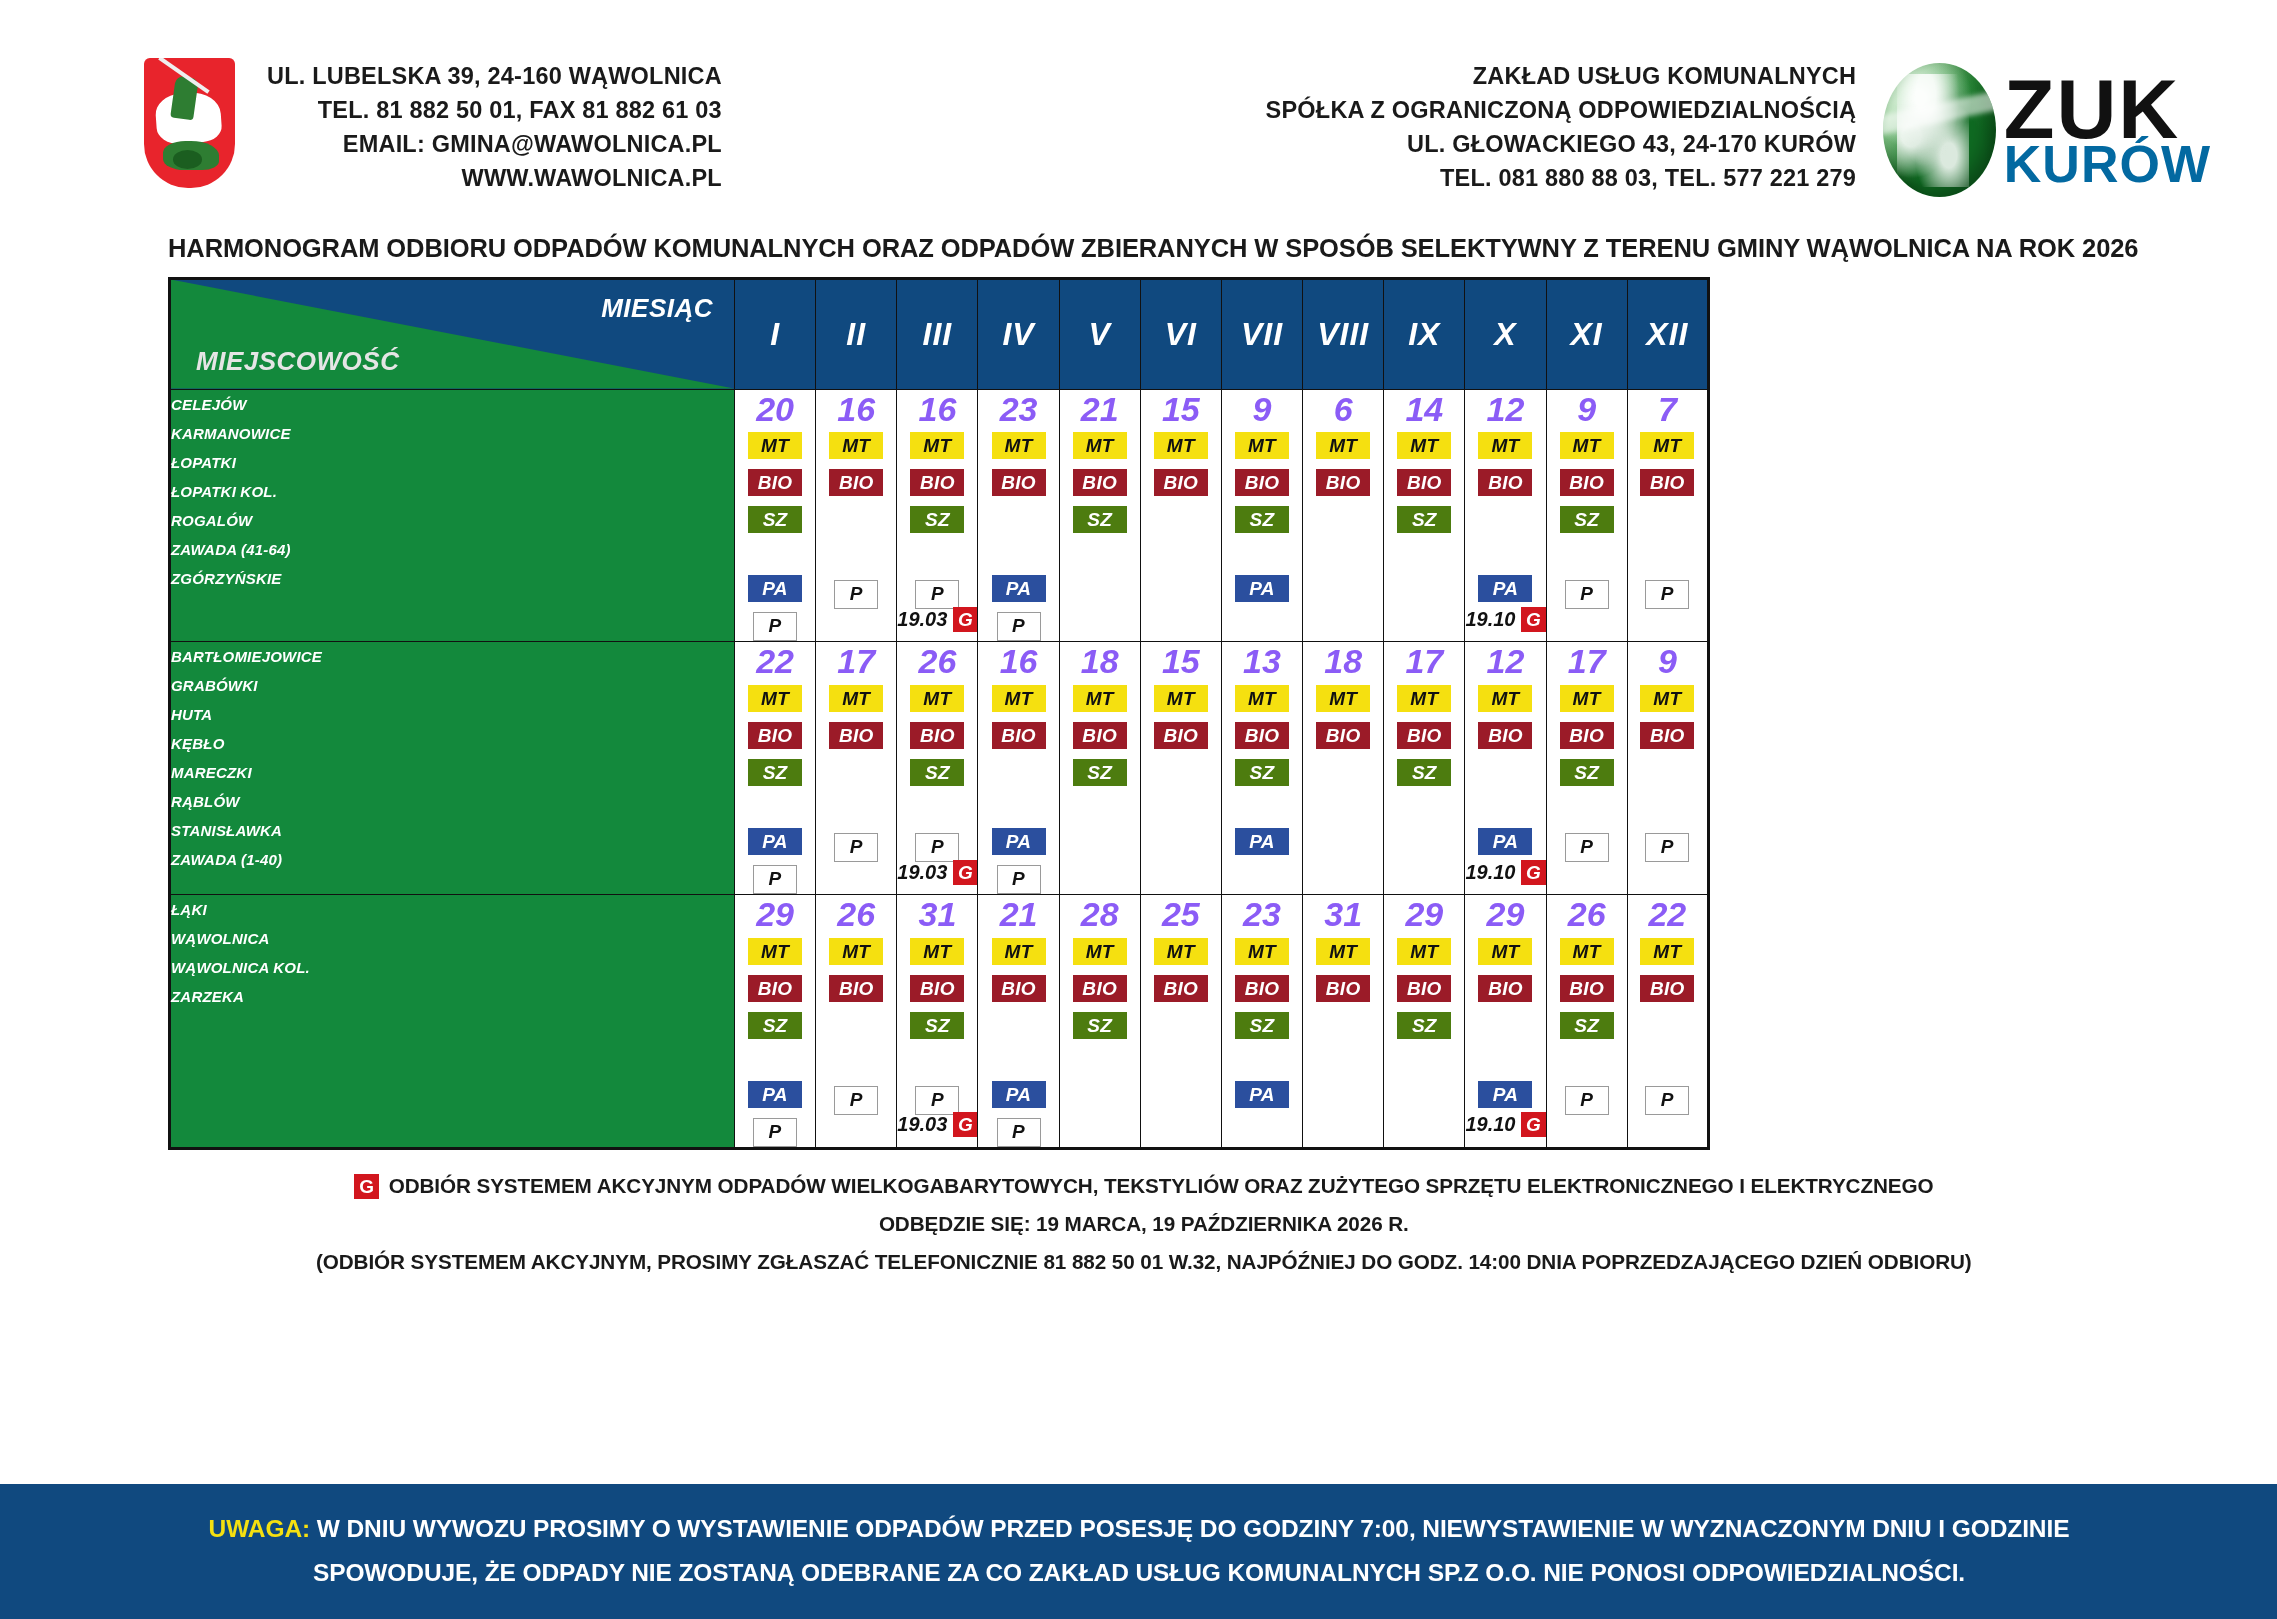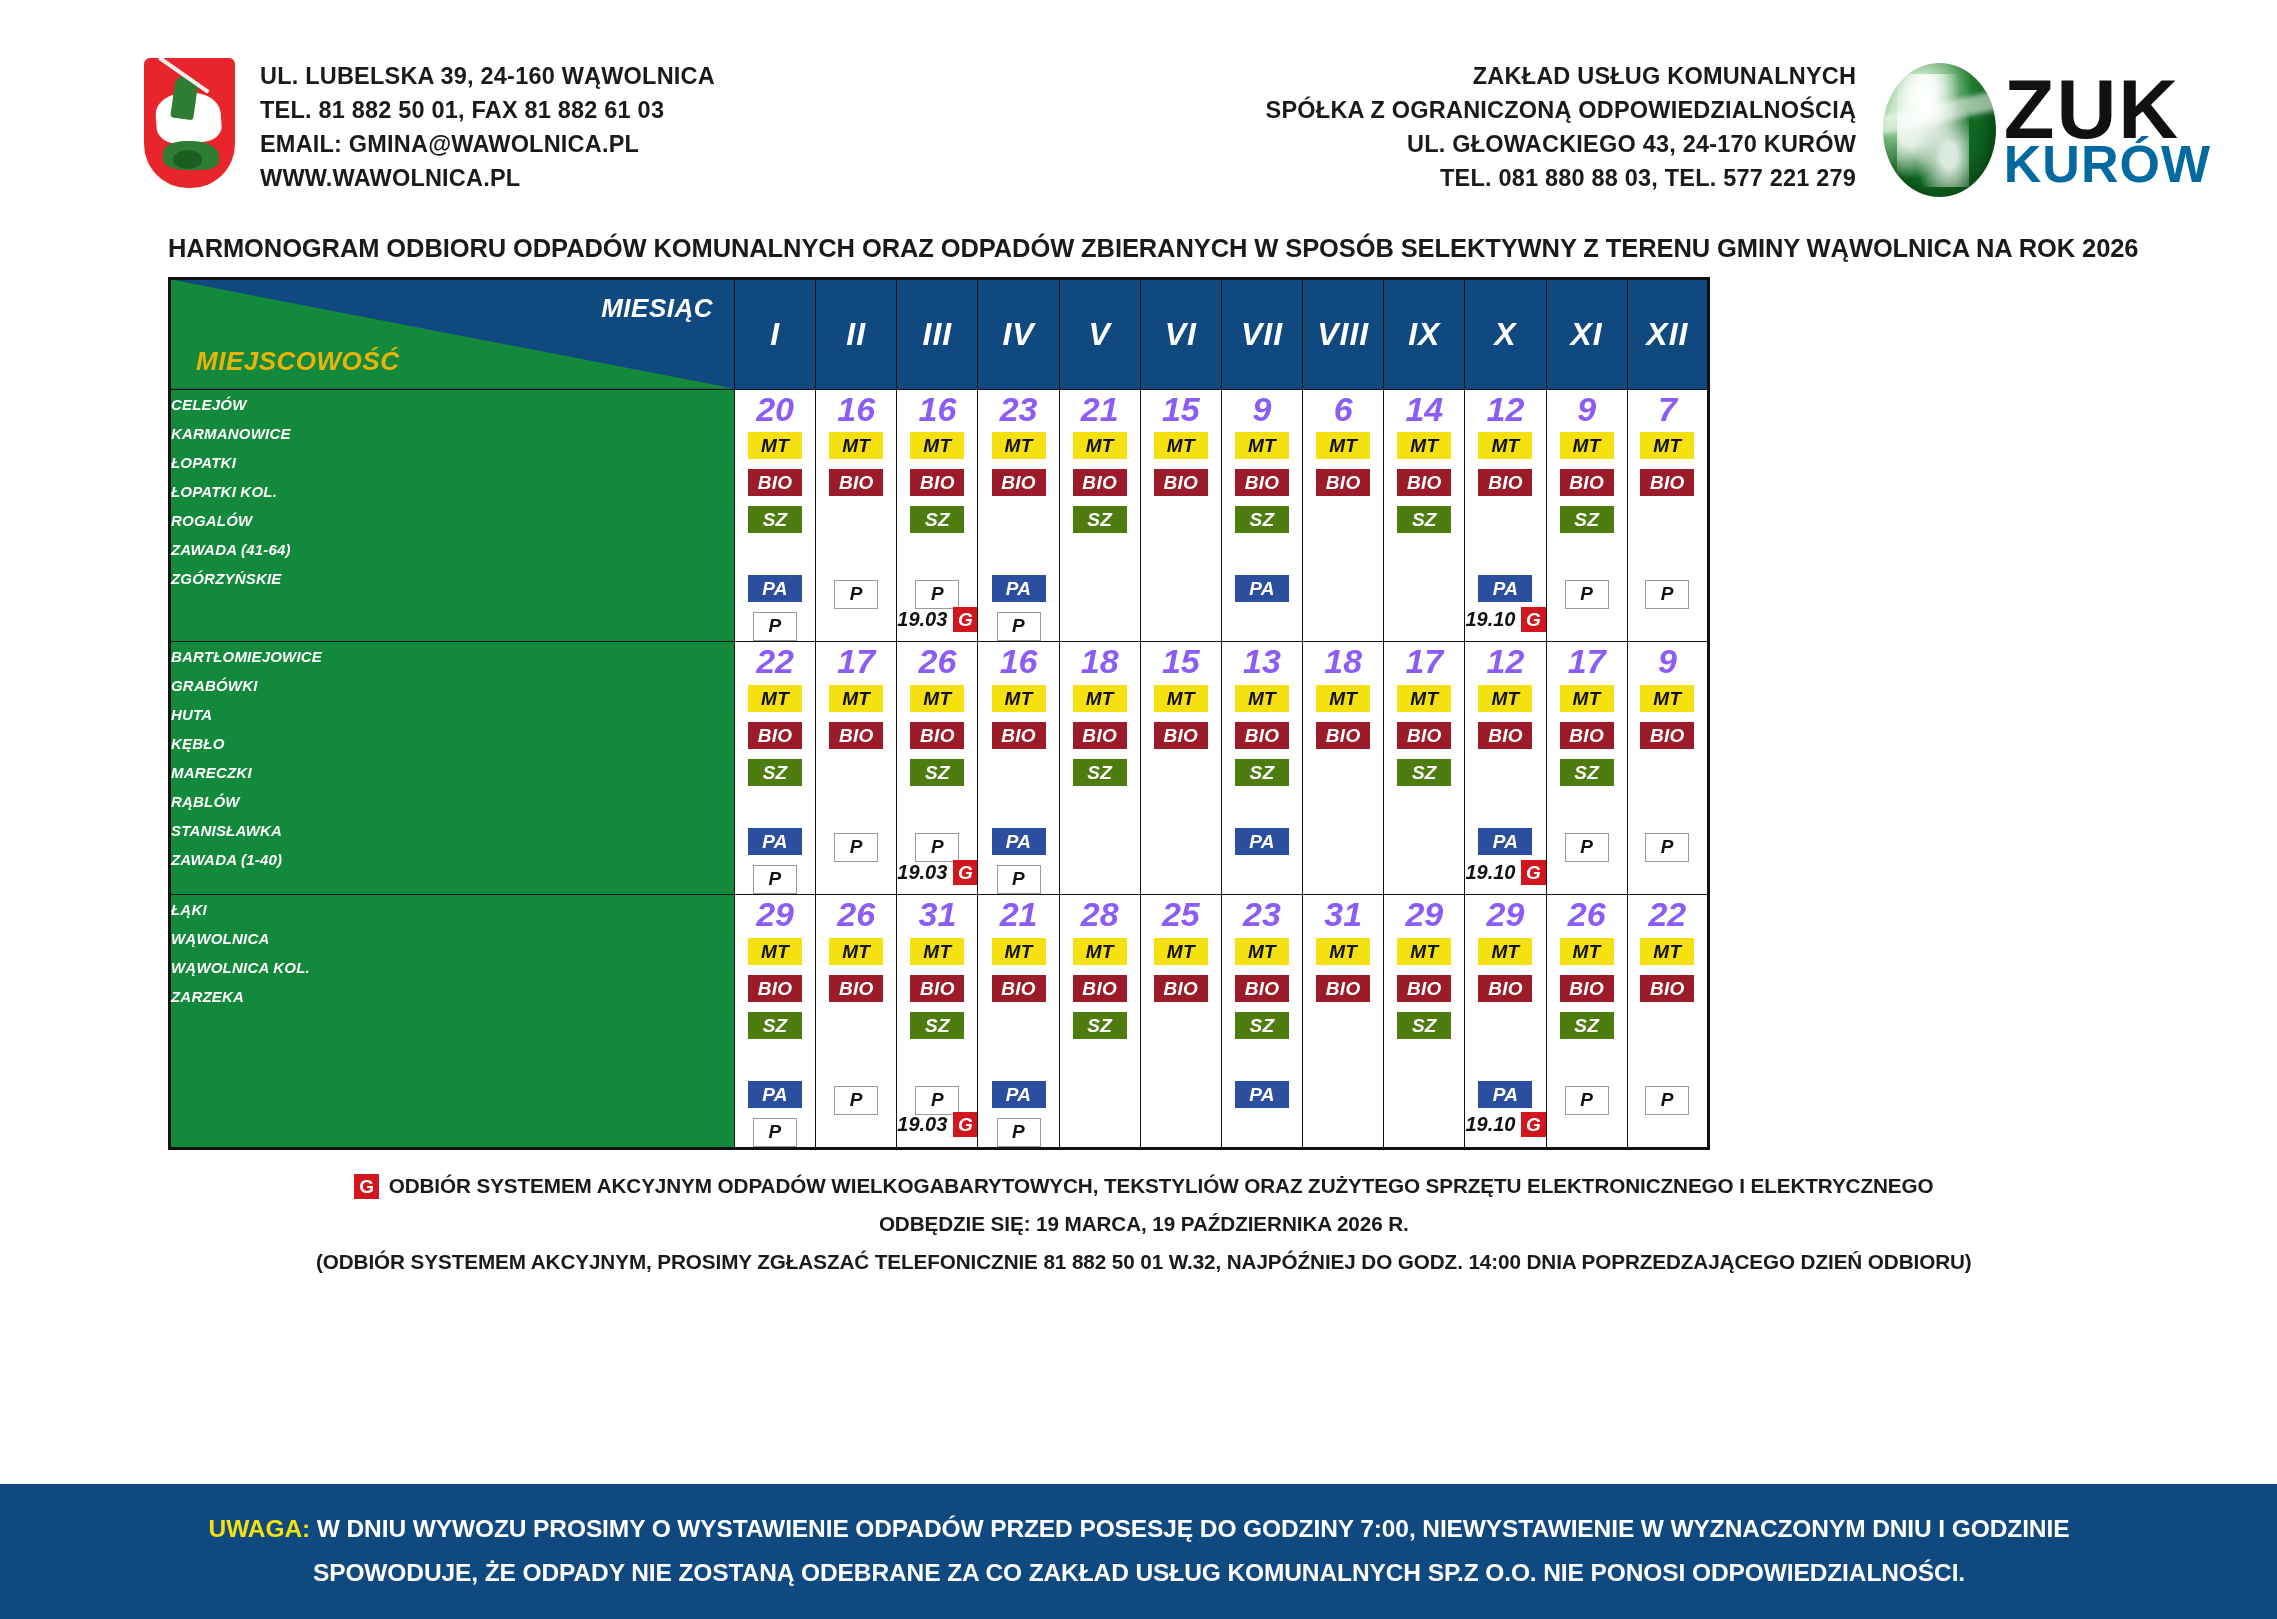--- a/index.html
+++ b/index.html
@@ -64,22 +64,23 @@
   }
   .crest-dragon2{
     position:absolute;
     left:29px; top:92px;
     width:29px; height:19px;
     background:#1b5e20;
     border-radius:50%;
   }
 
   .addr-left {
-    margin-left:25px;
+    margin-left:32px;
     padding-top:13.4px;
+    text-align:right;
   }
   .addr-left div, .addr-right div {
     font-weight:bold;
     font-size:23.5px;
     letter-spacing:0.2px;
     line-height:34px;
     white-space:nowrap;
   }
   .head-spacer{ flex:1; }
   .addr-right {
@@ -174,21 +175,21 @@
     position:absolute; inset:0;
     clip-path:polygon(0 0, 0 100%, 100% 100%);
     background:#13893c;
   }
   .corner .miesiac {
     position:absolute; right:21px; top:13.4px;
     color:#fff; font-size:26px; font-weight:bold; letter-spacing:0.5px;
   }
   .corner .miejsc {
     position:absolute; left:25px; bottom:11.5px;
-    color:#eab308; font-size:26px; font-weight:bold; letter-spacing:0.5px;
+    color:#e5e5e5; font-size:26px; font-weight:bold; letter-spacing:0.5px;
   }
   th.month {
     background:#10497f;
     color:#fff;
     font-size:32px;
     font-weight:bold;
     letter-spacing:1px;
     vertical-align:middle;
     height:111px;
   }

